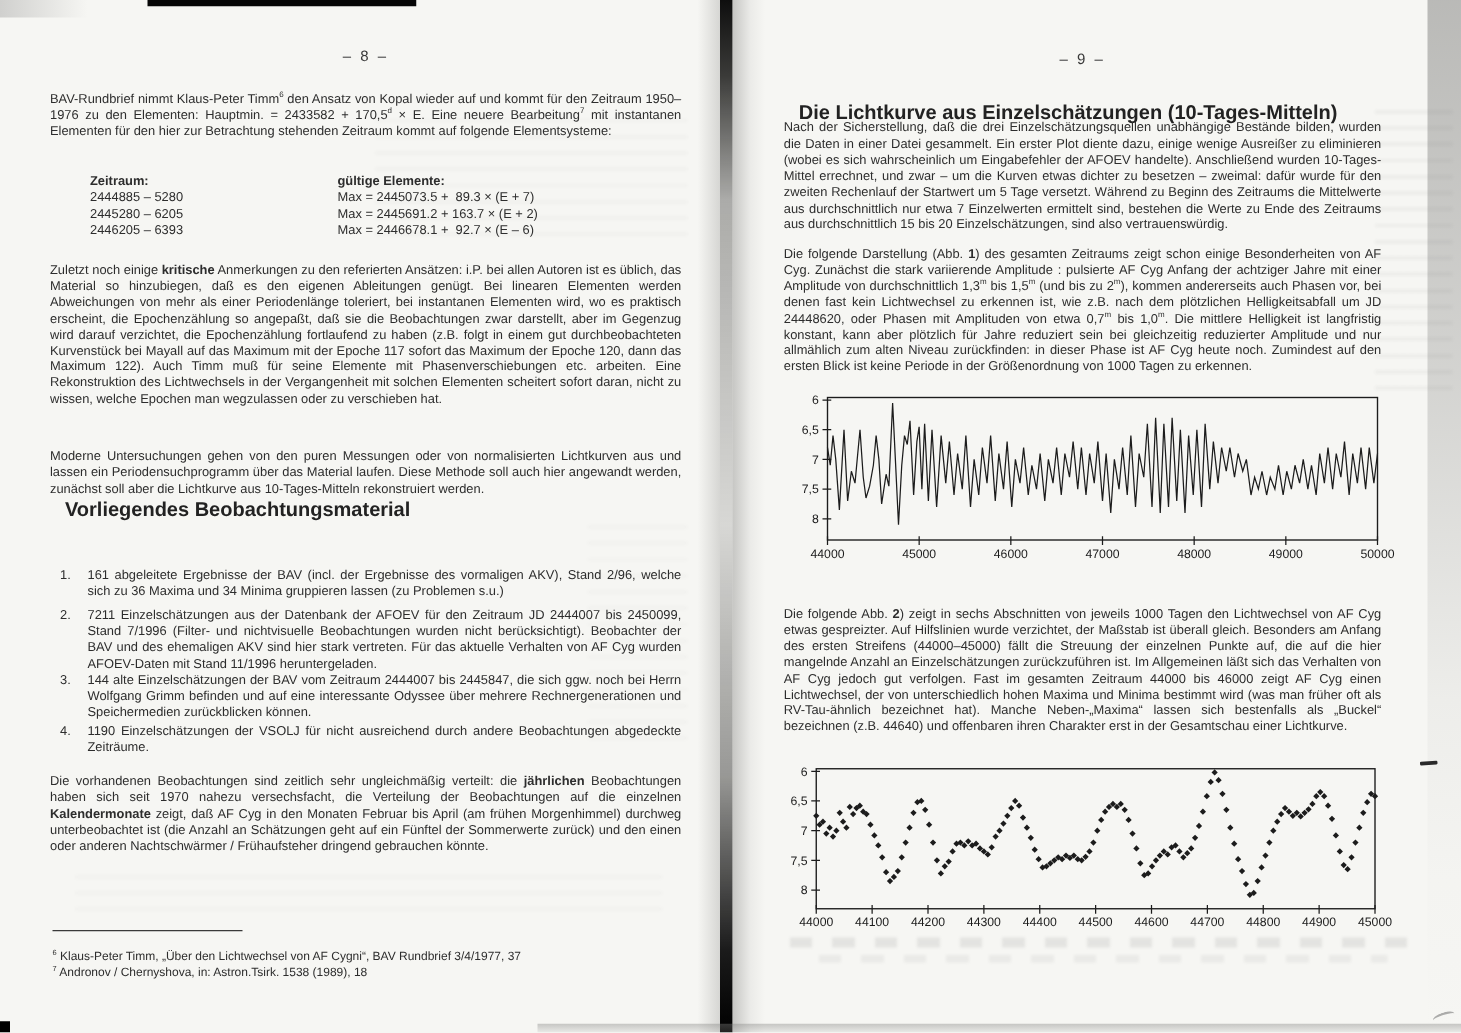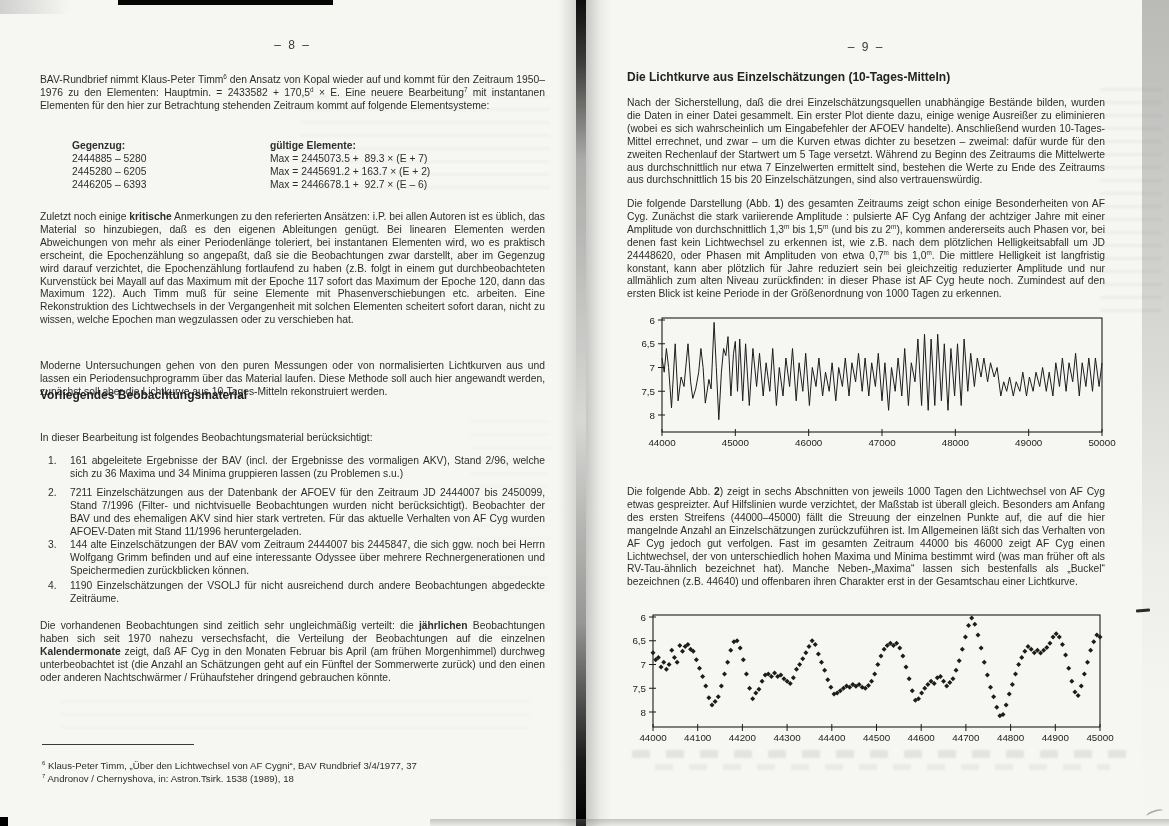--- a/index.html
+++ b/index.html
@@ -9,21 +9,21 @@
   .pg8{left:40px;width:505px}
   .pg9{left:627px;width:478px}
   .abs{position:absolute}
   .pagenum{width:100%;text-align:center;font-size:12px;letter-spacing:2px;color:#3a3a3a}
   p.body, .txt, .cell, .intro{font-size:10.3px;line-height:12.9px;text-align:justify;margin:0}
   sup{font-size:.62em;line-height:0;vertical-align:super}
   b{font-weight:bold}
   .elements{display:grid;grid-template-columns:198px auto;font-size:10.3px;line-height:13.4px}
   .elements .cell{text-align:left;white-space:pre}
   .elements .hdr{font-weight:bold}
-  h2.sect{font-size:12px;font-weight:bold;margin:0;color:#222}
+  h2.sect{font-size:16px;font-weight:bold;margin:12px;color:#222}
   .li{display:flex}
   .li .num{width:22px;flex:none;font-size:10.3px;line-height:12.9px}
   .li .txt{flex:1}
   .fnrule{border-top:1px solid #3a3a3a;width:152px;height:0}
   .fn{font-size:9.6px;line-height:12px;text-align:left}
   .caption{font-size:10.6px;text-align:center;color:#262626}
   svg text{font-family:"Liberation Sans",sans-serif;font-size:9.8px;fill:#1c1c1c}
   
   .art{position:absolute;pointer-events:none}
   .gutter-core{left:576px;top:0;width:10px;height:826px;filter:blur(.5px);
@@ -51,37 +51,36 @@
 </style>
 </head>
 <body>
 
 <section class="page pg8">
   <div class="abs pagenum" style="top:38px">– 8 –</div>
 
   <p class="abs body" style="top:74px;width:100%">BAV-Rundbrief nimmt Klaus-Peter Timm<sup>6</sup> den Ansatz von Kopal wieder auf und kommt für den Zeitraum 1950–1976 zu den Elementen: Hauptmin. = 2433582 + 170,5<sup>d</sup> × E. Eine neuere Bearbeitung<sup>7</sup> mit instantanen Elementen für den hier zur Betrachtung stehenden Zeitraum kommt auf folgende Elementsysteme:</p>
 
   <div class="abs elements" style="top:140px;left:32px;width:460px">
-    <div class="cell hdr">Gegenzug:</div>
+    <div class="cell hdr">Zeitraum:</div>
     <div class="cell hdr">gültige Elemente:</div>
     <div class="cell">2444885 – 5280</div>
     <div class="cell">Max = 2445073.5 +  89.3 × (E + 7)</div>
     <div class="cell">2445280 – 6205</div>
     <div class="cell">Max = 2445691.2 + 163.7 × (E + 2)</div>
     <div class="cell">2446205 – 6393</div>
     <div class="cell">Max = 2446678.1 +  92.7 × (E – 6)</div>
   </div>
 
   <p class="abs body" style="top:211px;width:100%">Zuletzt noch einige <b>kritische</b> Anmerkungen zu den referierten Ansätzen: i.P. bei allen Autoren ist es üblich, das Material so hinzubiegen, daß es den eigenen Ableitungen genügt. Bei linearen Elementen werden Abweichungen von mehr als einer Periodenlänge toleriert, bei instantanen Elementen wird, wo es praktisch erscheint, die Epochenzählung so angepaßt, daß sie die Beobachtungen zwar darstellt, aber im Gegenzug wird darauf verzichtet, die Epochenzählung fortlaufend zu haben (z.B. folgt in einem gut durchbeobachteten Kurvenstück bei Mayall auf das Maximum mit der Epoche 117 sofort das Maximum der Epoche 120, dann das Maximum 122). Auch Timm muß für seine Elemente mit Phasenverschiebungen etc. arbeiten. Eine Rekonstruktion des Lichtwechsels in der Vergangenheit mit solchen Elementen scheitert sofort daran, nicht zu wissen, welche Epochen man wegzulassen oder zu verschieben hat.</p>
 
   <p class="abs body" style="top:360px;width:100%">Moderne Untersuchungen gehen von den puren Messungen oder von normalisierten Lichtkurven aus und lassen ein Periodensuchprogramm über das Material laufen. Diese Methode soll auch hier angewandt werden, zunächst soll aber die Lichtkurve aus 10-Tages-Mitteln rekonstruiert werden.</p>
 
   <h2 class="abs sect" style="top:388px">Vorliegendes Beobachtungsmaterial</h2>
 
-  <p class="abs intro" style="top:432px;width:100%">In dieser Bearbeitung ist folgendes Beobachtungsmaterial berücksichtigt:</p>
 
   <div class="abs li" style="top:455px;left:8px;width:497px">
     <span class="num">1.</span>
     <span class="txt">161 abgeleitete Ergebnisse der BAV (incl. der Ergebnisse des vormaligen AKV), Stand 2/96, welche sich zu 36 Maxima und 34 Minima gruppieren lassen (zu Problemen s.u.)</span>
   </div>
   <div class="abs li" style="top:487px;left:8px;width:497px">
     <span class="num">2.</span>
     <span class="txt">7211 Einzelschätzungen aus der Datenbank der AFOEV für den Zeitraum JD 2444007 bis 2450099, Stand 7/1996 (Filter- und nichtvisuelle Beobachtungen wurden nicht berücksichtigt). Beobachter der BAV und des ehemaligen AKV sind hier stark vertreten. Für das aktuelle Verhalten von AF Cyg wurden AFOEV-Daten mit Stand 11/1996 heruntergeladen.</span>
   </div>
   <div class="abs li" style="top:539px;left:8px;width:497px">

